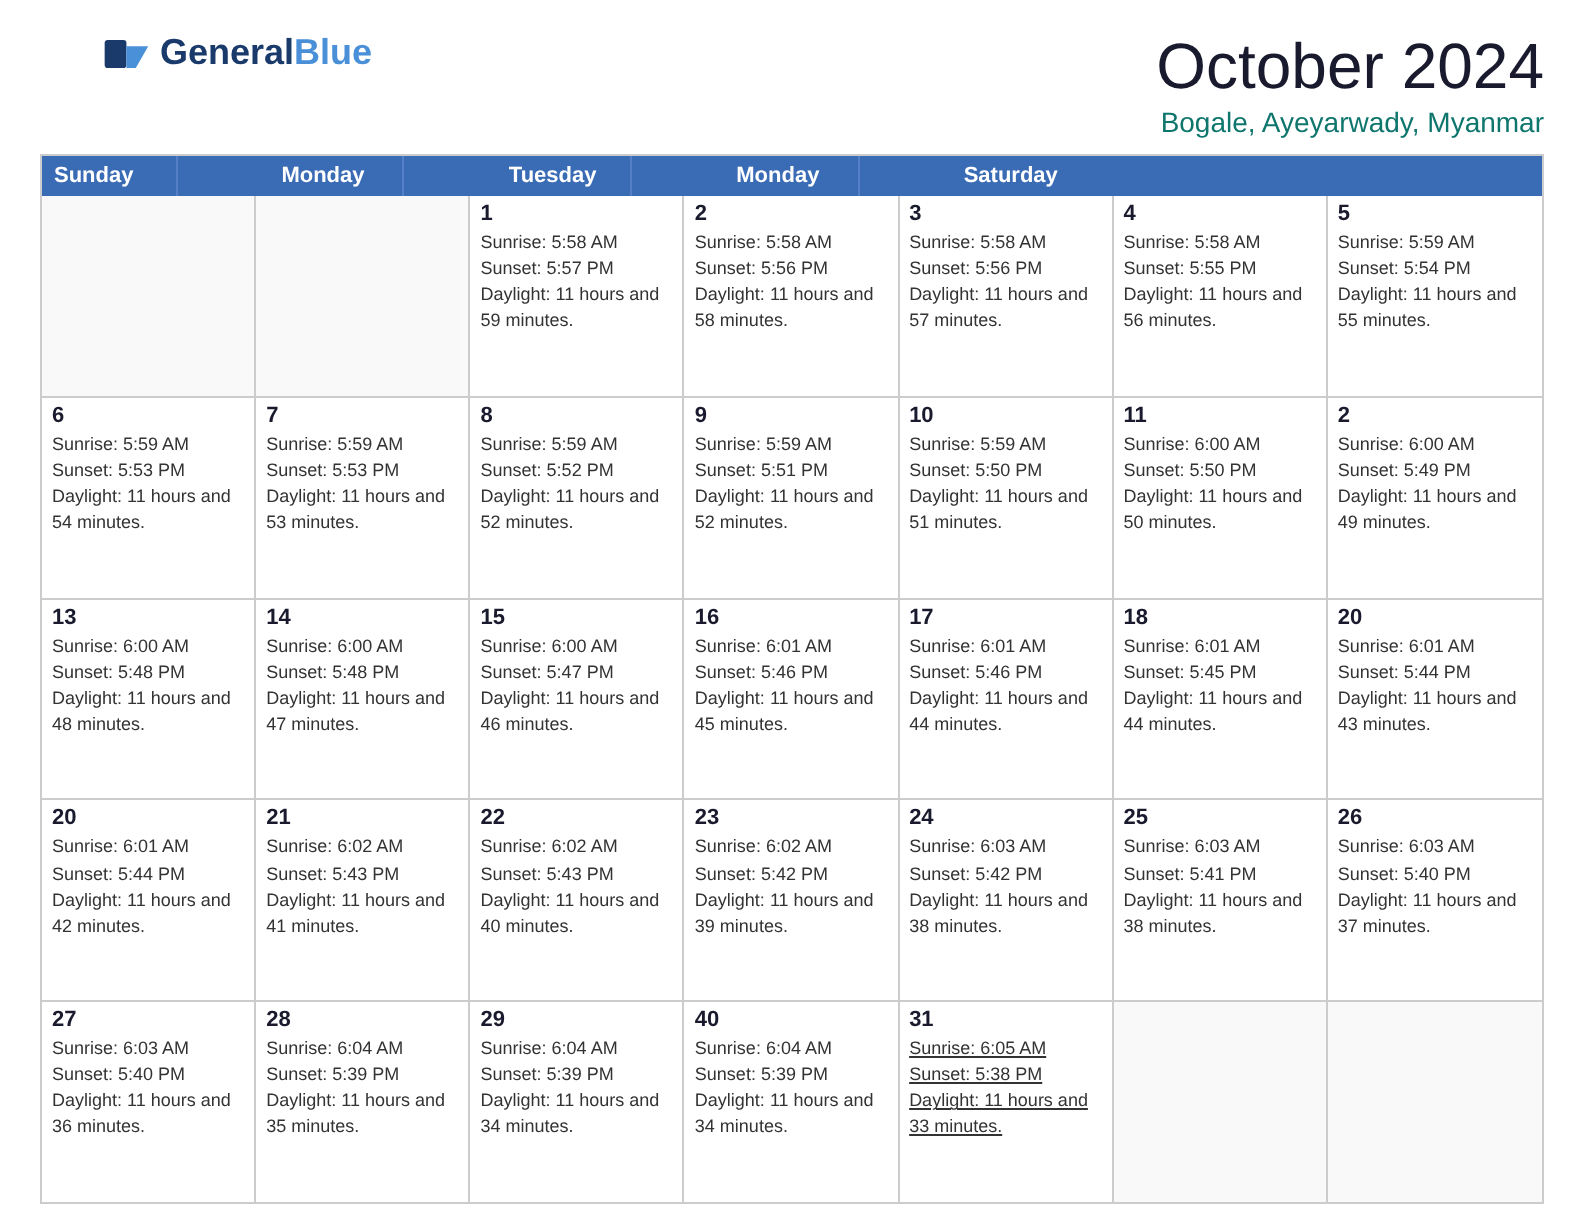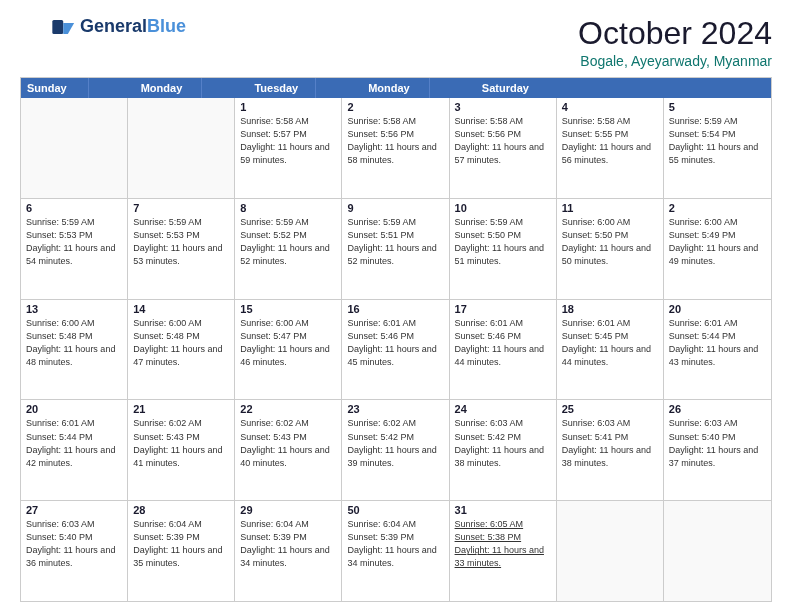--- a/index.html
+++ b/index.html
@@ -315,21 +315,21 @@
 Sunset: 5:39 PM
 Daylight: 11 hours and 35 minutes.</div>
           </div>
           <div class="cal-cell">
             <div class="day-num">29</div>
             <div class="day-info" style="white-space: pre-line;">Sunrise: 6:04 AM
 Sunset: 5:39 PM
 Daylight: 11 hours and 34 minutes.</div>
           </div>
           <div class="cal-cell">
-            <div class="day-num">50</div>
+            <div class="day-num">40</div>
             <div class="day-info" style="white-space: pre-line;">Sunrise: 6:04 AM
 Sunset: 5:39 PM
 Daylight: 11 hours and 34 minutes.</div>
           </div>
           <div class="cal-cell">
             <div class="day-num">31</div>
             <div class="day-info" style="white-space: pre-line; text-decoration: underline;">Sunrise: 6:05 AM
 Sunset: 5:38 PM
 Daylight: 11 hours and 33 minutes.</div>
           </div>

